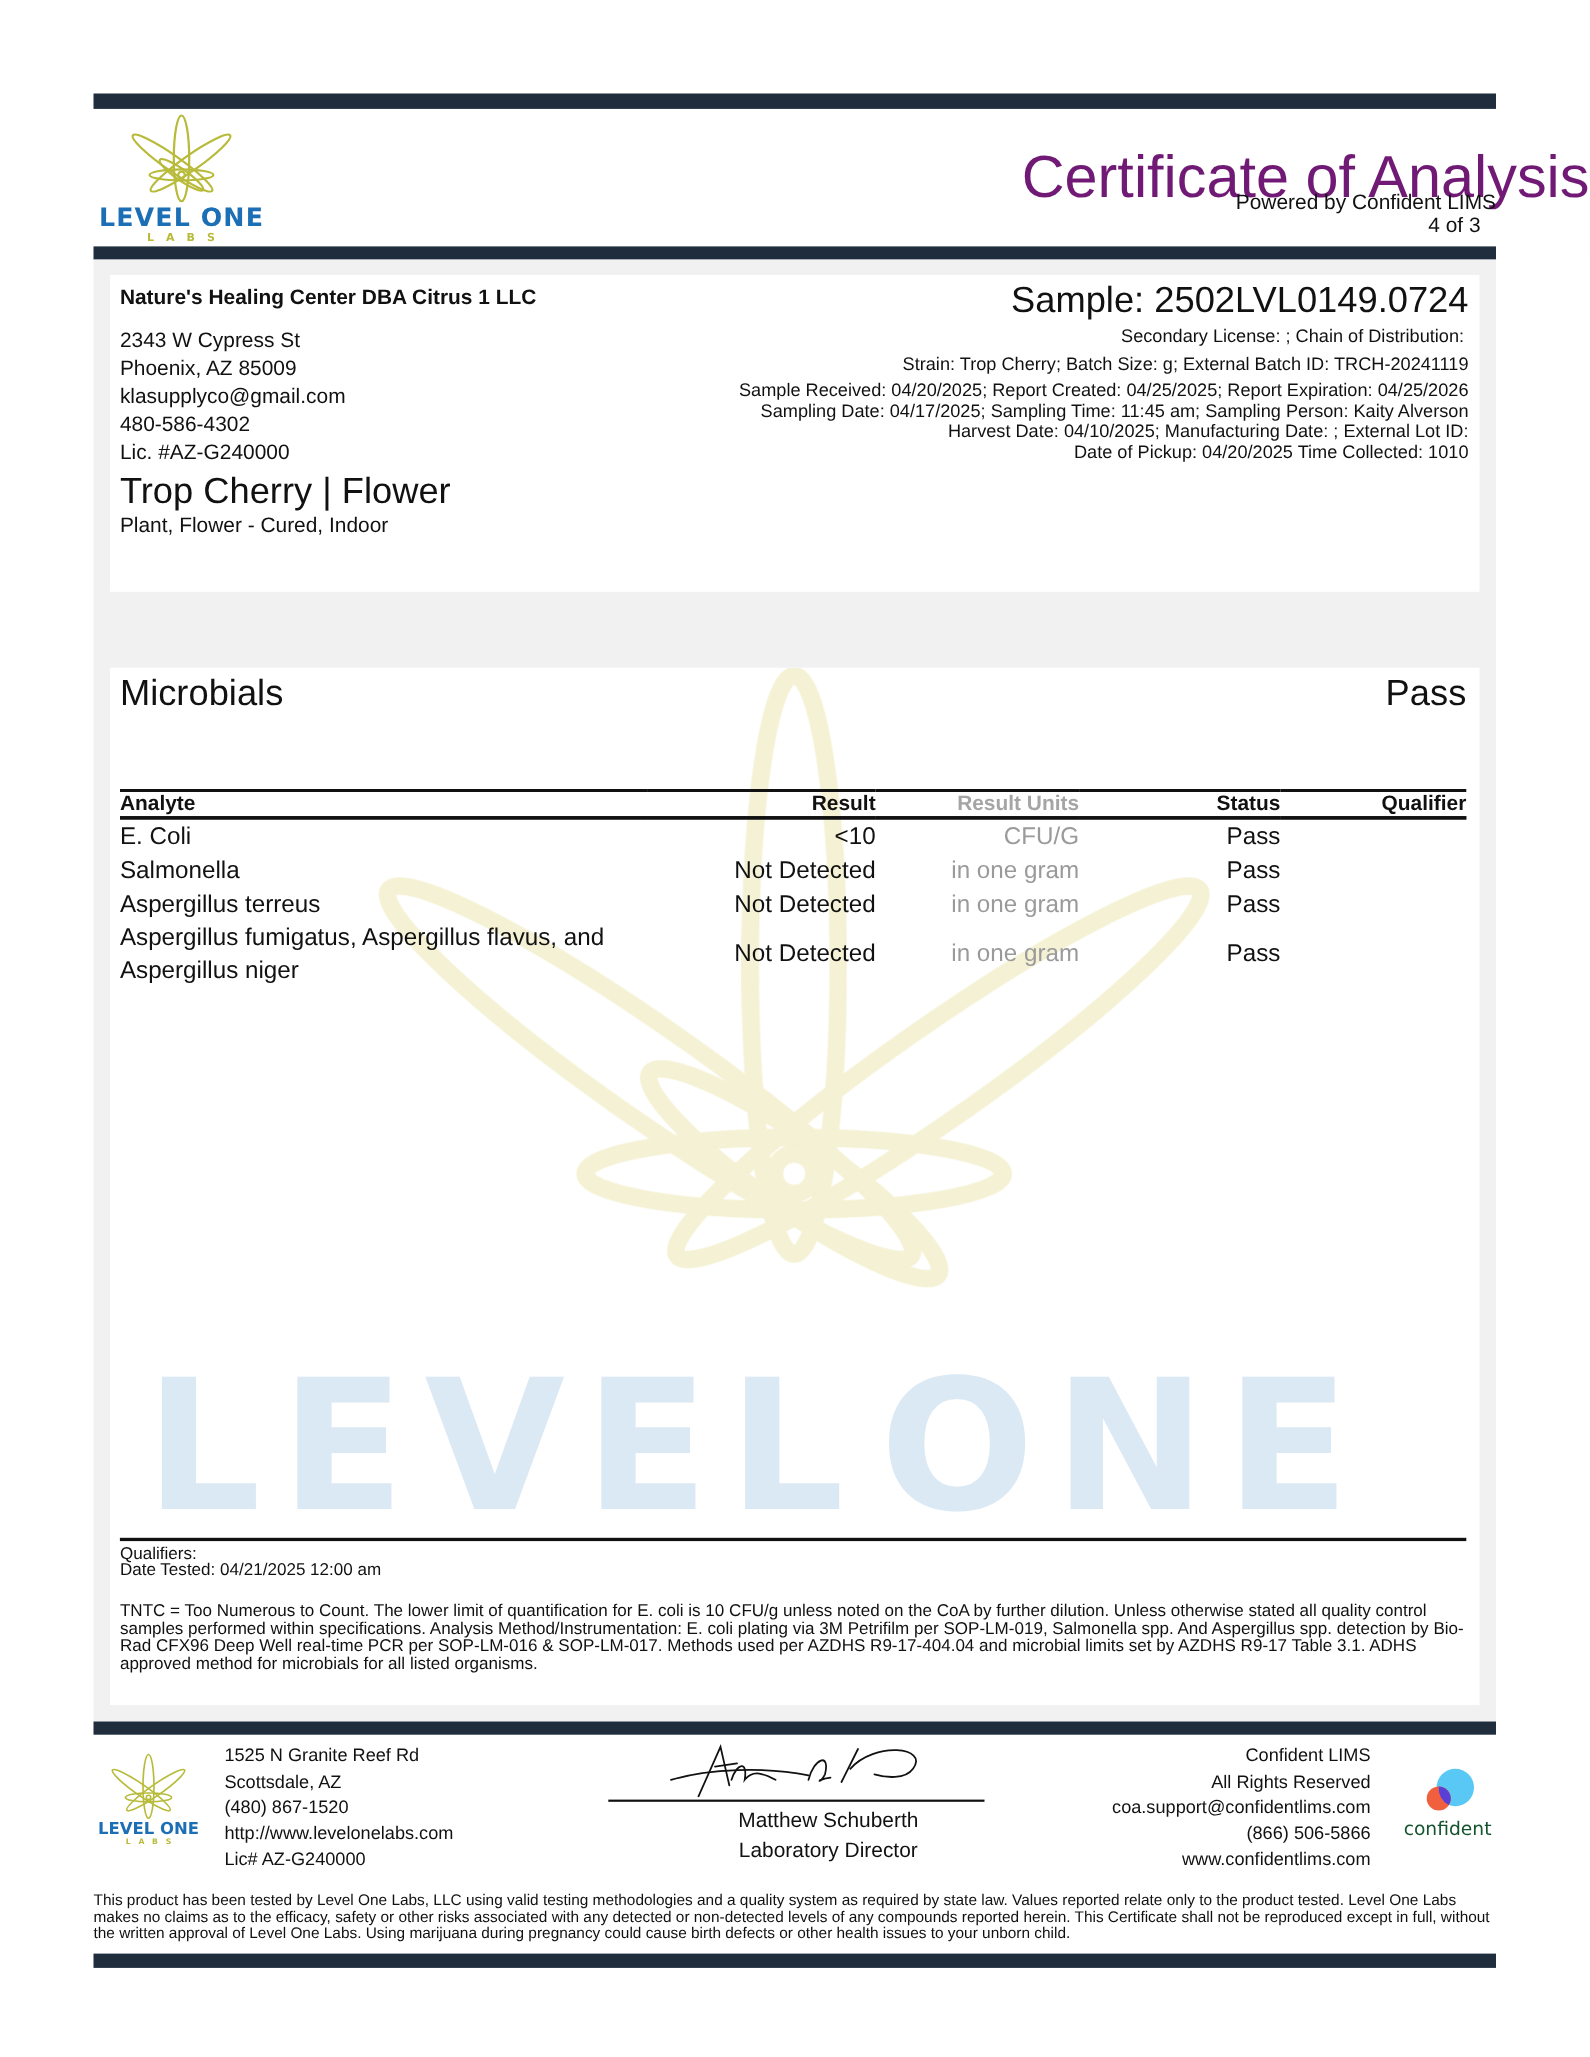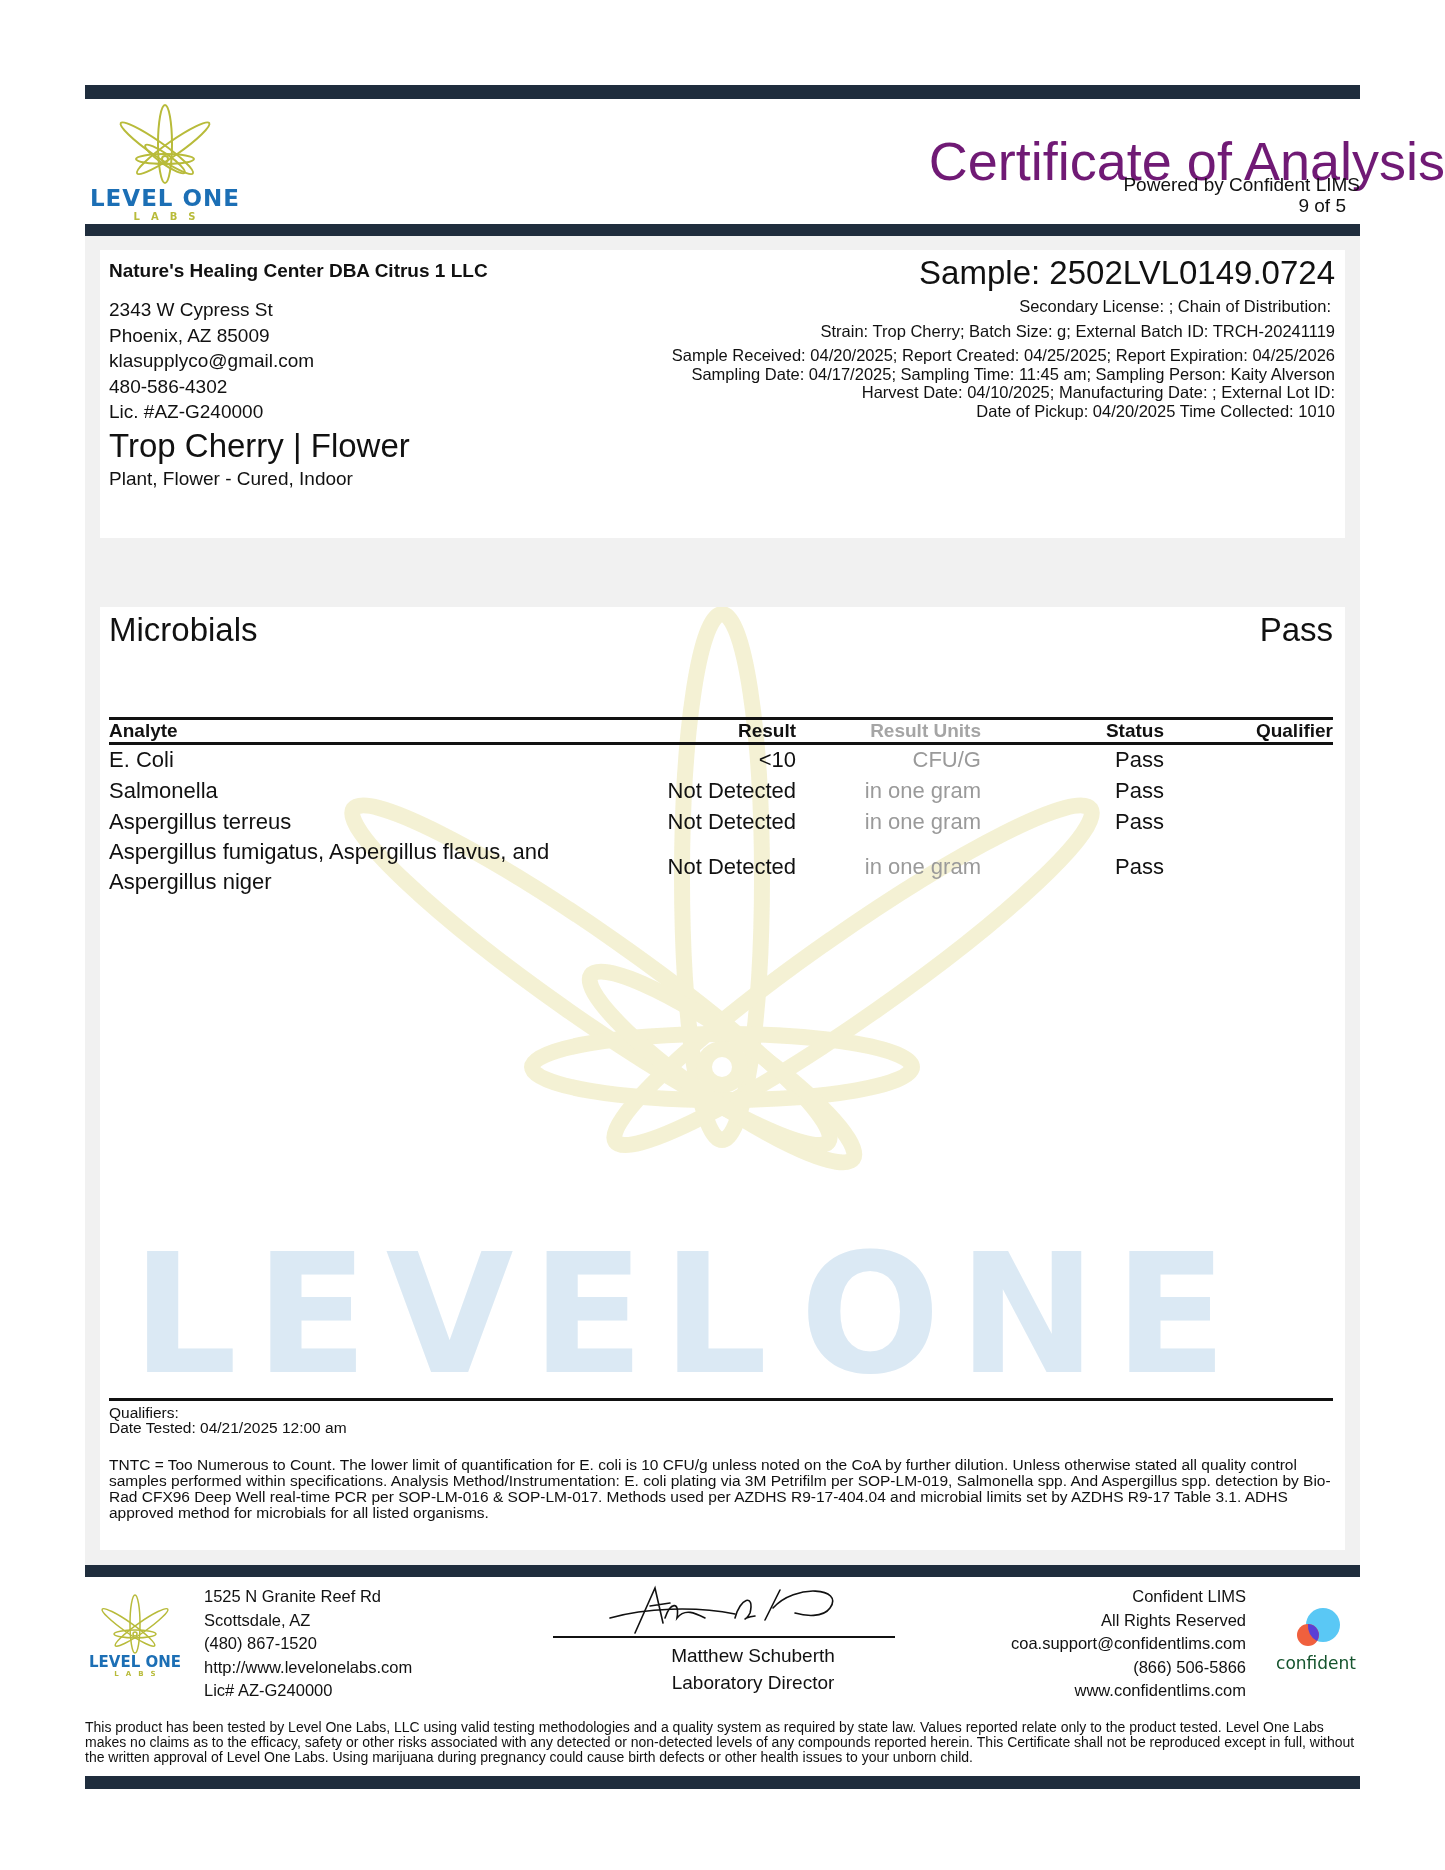--- a/index.html
+++ b/index.html
@@ -92,21 +92,21 @@
       <circle cx="80" cy="57" r="3"></circle>
     </g>
   </svg>
   <div class="logo-text logo-level">LEVEL ONE</div>
   <div class="logo-text logo-labs">LABS</div>
 </div>
 
 <h1 class="doc-title">Certificate of Analysis</h1>
 <div class="powered">
   <div>Powered by Confident LIMS</div>
-  <div style="padding-right:14px;">9 of 5</div>
+  <div style="padding-right:14px;">4 of 3</div>
 </div>
 
 <div class="gray-band" style="top:236px; height:1329px;"></div>
 
 <div class="panel client-panel">
   <div class="client-name">Nature's Healing Center DBA Citrus 1 LLC</div>
   <div class="client-lines">
     <div>2343 W Cypress St</div>
     <div>Phoenix, AZ 85009</div>
     <div>klasupplyco@gmail.com</div>

